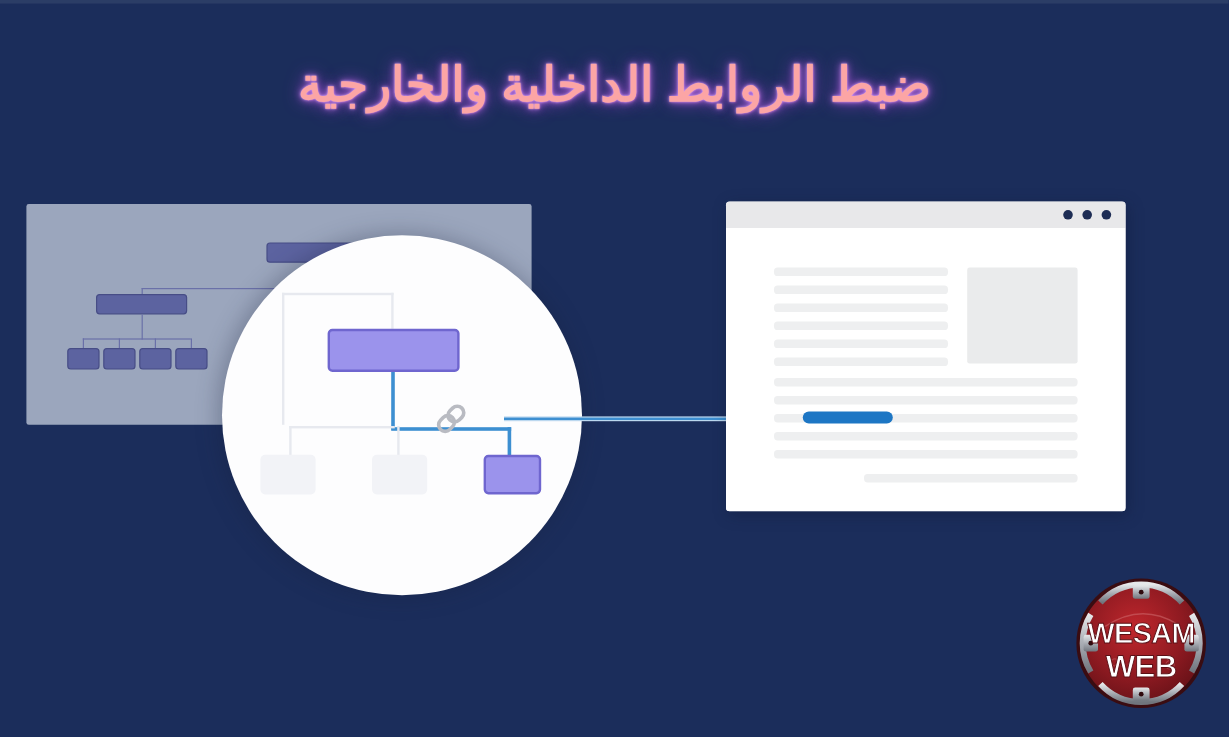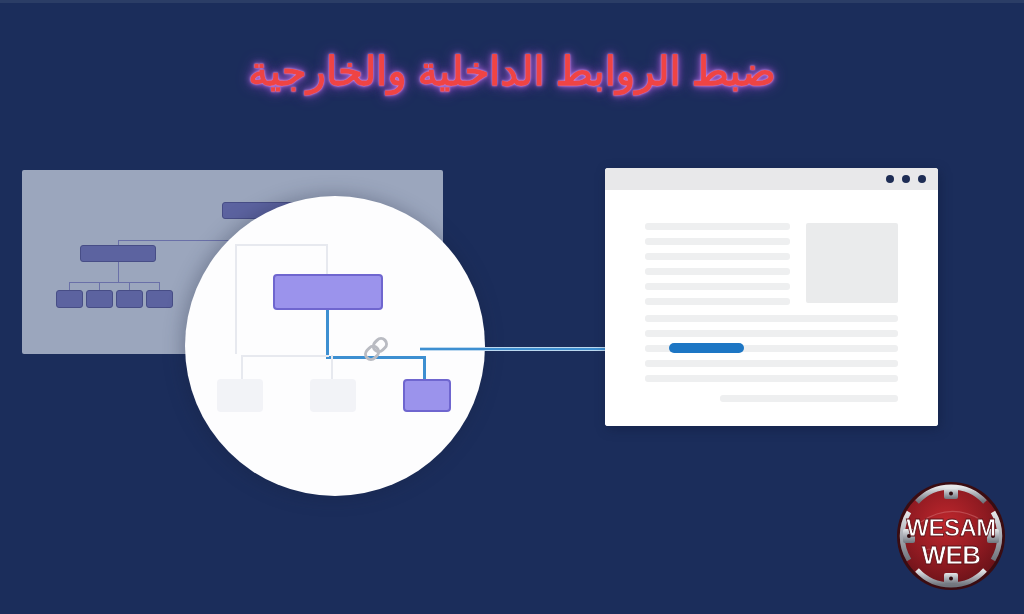--- a/index.html
+++ b/index.html
@@ -34,21 +34,21 @@
     background: #2b3d66;
   }
 
   
   #title {
     position: absolute;
     left: 0;
     top: 42px;
     width: 1024px;
     text-align: center;
-    color: #ef4444;
+    color: #fca5a5;
     font-size: 40px;
     font-weight: bold;
     line-height: 58px;
     direction: rtl;
     letter-spacing: 0px;
     text-shadow:
        0 0 2px #d9a8ff,
        0 0 6px #b56ce0,
        0 0 14px #8b3fbf,
        1px 1px 0px #3a2050;

